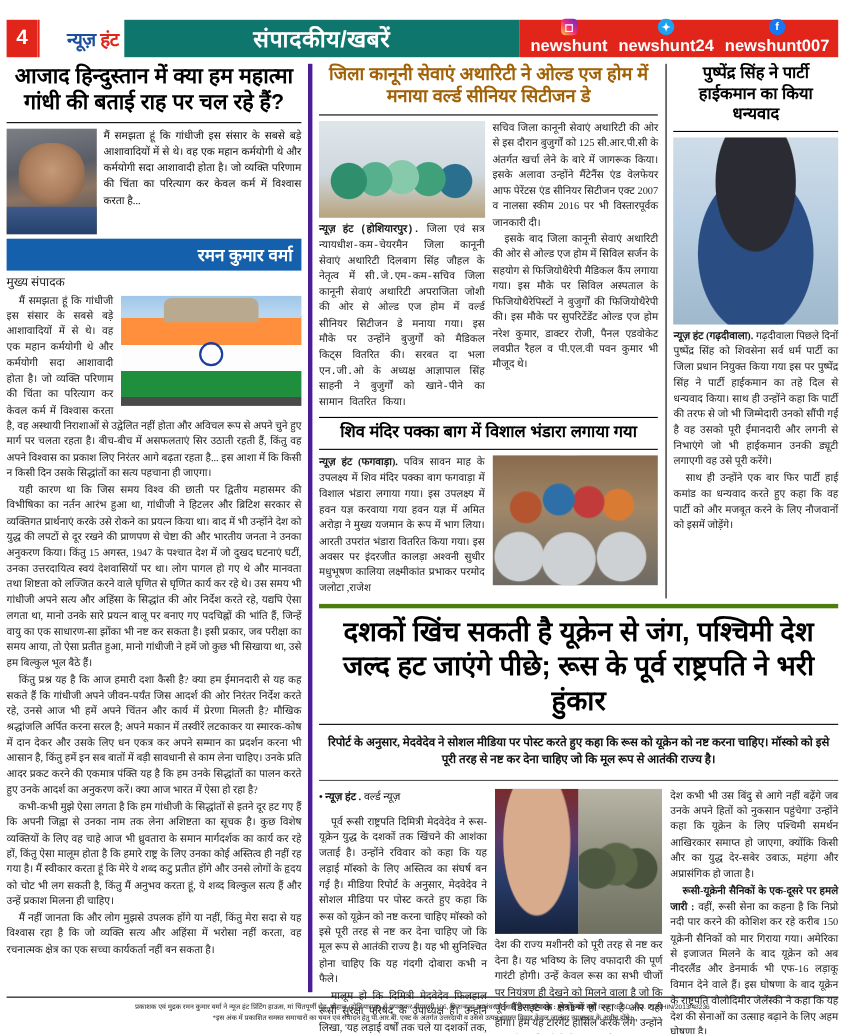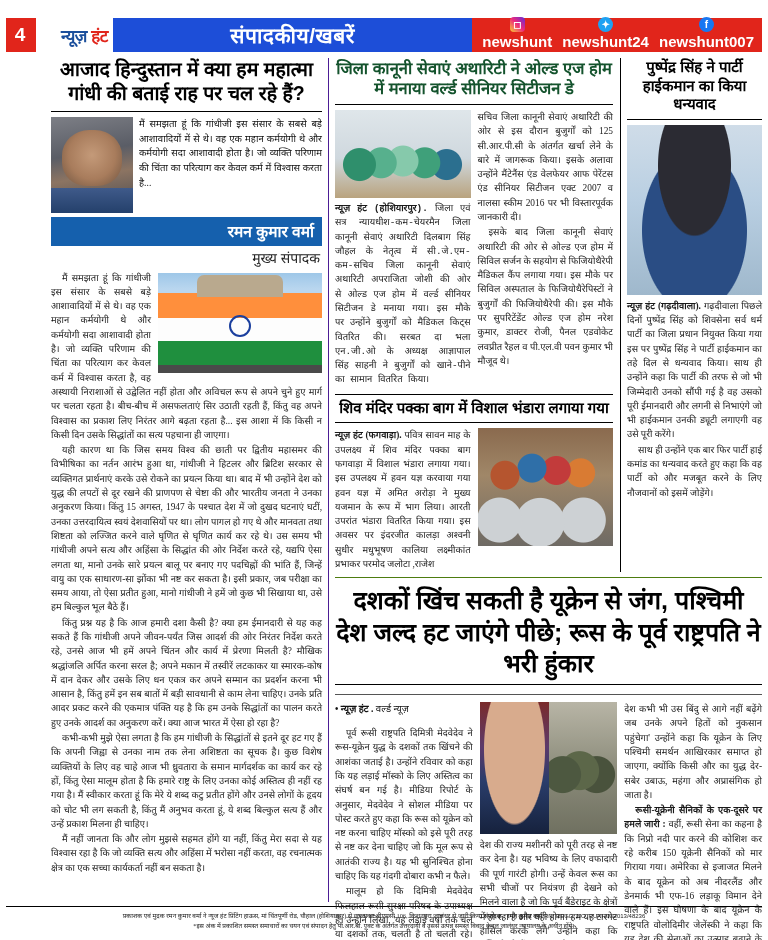--- a/index.html
+++ b/index.html
@@ -29,21 +29,21 @@
     color:#1b4f9c; letter-spacing:-0.5px; white-space:nowrap;margin-left:20px;
   }
   .mh-logo-text .red { color:#e1251b; }
   .mh-date {
     background:#e1251b; color:#ffffff; display:flex; flex-direction:column;
     justify-content:center; padding:0 7px; min-width:110px;
     font-family:"Liberation Sans", sans-serif; font-weight:bold; font-size:8.5px;
     line-height:1.25; letter-spacing:0.2px;
   }
   .mh-section {
-    background:#1d4ed8; color:#fff; flex:1; display:flex;
+    background:#0f766e; color:#fff; flex:1; display:flex;
     align-items:center; justify-content:center;
     font-family:"Liberation Sans", sans-serif; font-weight:bold; font-size:21px;
     letter-spacing:0.5px;
   }
   .mh-social {
     background:#e1251b; display:flex; align-items:flex-end; gap:10px;
     padding:2px 8px 2px 10px;
   }
   .soc { display:flex; flex-direction:column; align-items:center; gap:1px; }
   .soc-glyph {
@@ -53,31 +53,31 @@
   }
   .soc-ig { background:linear-gradient(45deg,#f9ce34,#ee2a7b,#6228d7); border-radius:4px; }
   .soc-tw { background:#1da1f2; border-radius:50%; }
   .soc-fb { background:#1877f2; border-radius:50%; }
   .soc-label {
     font-family:"Liberation Sans", sans-serif; font-size:15px; color:#fff; font-weight:bold;
   }
 
   
   .content { display:flex; gap:6px; height:844px; }
-  .col-left { width:278px; flex:none; border-right:1px solid #4c1d95; padding-right:6px;margin-left:45px; }
+  .col-left { width:278px; flex:none; border-right:4px solid #4c1d95; padding-right:6px; }
   .col-right { flex:1; display:flex; flex-direction:column; }
 
   
   .hl-main {
     font-family:"Liberation Sans", sans-serif; font-weight:bold;
     font-size:19.5px; line-height:1.22; text-align:center; color:#000;
   }
   .hl-med {
     font-family:"Liberation Sans", sans-serif; font-weight:bold;
-    font-size:16.5px; line-height:1.24; text-align:center; color:#14532d;
+    font-size:16.5px; line-height:1.24; text-align:center; color:#a16207;
   }
   .hl-small {
     font-family:"Liberation Sans", sans-serif; font-weight:bold;
     font-size:15px; line-height:1.24; text-align:center; color:#000;
   }
   .hl-mega {
     font-family:"Liberation Sans", sans-serif; font-weight:bold;
     font-size:25px; line-height:1.25; text-align:center; color:#000;
   }
   .body-txt {
@@ -107,22 +107,22 @@
     content:""; position:absolute; left:0; bottom:0; width:100%; height:26%;
     background:linear-gradient(180deg,#3f5a8a,#24406b); z-index:2;
   }
   .edit-intro { flex:1; font-size:9.6px; line-height:1.56; text-align:justify; }
   .byline-bar {
     background:#1560ad; color:#fff; text-align:right; padding:3px 8px 4px 8px;
     font-family:"Liberation Sans", sans-serif; font-weight:bold; font-size:15.5px;
     margin-top:4px;
   }
   .byline-role {
-    text-align:right; font-size:14px; padding:2px 2px 0 0; color:#222;
-    font-family:Liberation Sans, sans-serif;
+    text-align:left; font-size:11px; padding:2px 2px 0 0; color:#222;
+    font-family:Liberation Serif, serif;
   }
 
   
   .flag-img {
     float:right; width:164px; height:100px; margin:2px 0 3px 7px;
     background:
       linear-gradient(180deg,#9ec7e8 0%, #b9d6ef 16%, #b9d6ef 20%, transparent 20%),
       linear-gradient(180deg, transparent 18%, #ff8f3c 18%, #ff8f3c 45%, #fdfdfd 45%, #fdfdfd 68%, #1f8f3e 68%, #1f8f3e 92%, #4a4a4a 92%);
     position:relative; overflow:hidden;
   }
@@ -180,21 +180,21 @@
       radial-gradient(circle at 45% 52%, #5c6749 0 19px, transparent 20px),
       radial-gradient(circle at 70% 55%, #49523c 0 18px, transparent 19px),
       linear-gradient(180deg,#b8b5a6 0%, #8d8d7c 50%, #6f7060 100%);
   }
 
   
   .two-col { display:flex; gap:7px; }
   .three-col { display:flex; gap:7px; }
   .col { flex:1; min-width:0; }
 
-  .mega-block { border-top:1px solid #4d7c0f; border-bottom:1px solid #000; padding:7px 0 5px 0; margin:5px 0; }
+  .mega-block { border-top:4px solid #4d7c0f; border-bottom:1px solid #000; padding:7px 0 5px 0; margin:5px 0; }
   .lead-para {
     font-size:10.6px; line-height:1.48; text-align:center; font-weight:bold;
     padding:4px 6px 5px 6px; color:#111;
   }
   .bullet-dl { font-size:9.6px; font-weight:bold; margin-bottom:11px; }
 
   
   .footer {
     border-top:1px solid #000; margin-top:4px; padding-top:4px;
     font-size:6.4px; line-height:1.5; text-align:center; color:#222;
@@ -247,21 +247,21 @@
 
       <div class="body-txt" style="margin-top:4px;">
         <div class="flag-img">
           <span class="temple"></span>
           <span class="chakra"></span>
         </div>
         <p>मैं समझता हूं कि गांधीजी इस संसार के सबसे बड़े आशावादियों में से थे। वह एक महान कर्मयोगी थे और कर्मयोगी सदा आशावादी होता है। जो व्यक्ति परिणाम की चिंता का परित्याग कर केवल कर्म में विश्वास करता है, वह अस्थायी निराशाओं से उद्वेलित नहीं होता और अविचल रूप से अपने चुने हुए मार्ग पर चलता रहता है। बीच-बीच में असफलताएं सिर उठाती रहती हैं, किंतु वह अपने विश्वास का प्रकाश लिए निरंतर आगे बढ़ता रहता है... इस आशा में कि किसी न किसी दिन उसके सिद्धांतों का सत्य पहचाना ही जाएगा।</p>
         <p>यही कारण था कि जिस समय विश्व की छाती पर द्वितीय महासमर की विभीषिका का नर्तन आरंभ हुआ था, गांधीजी ने हिटलर और ब्रिटिश सरकार से व्यक्तिगत प्रार्थनाएं करके उसे रोकने का प्रयत्न किया था। बाद में भी उन्होंने देश को युद्ध की लपटों से दूर रखने की प्राणपण से चेष्टा की और भारतीय जनता ने उनका अनुकरण किया। किंतु 15 अगस्त, 1947 के पश्चात देश में जो दुखद घटनाएं घटीं, उनका उत्तरदायित्व स्वयं देशवासियों पर था। लोग पागल हो गए थे और मानवता तथा शिष्टता को लज्जित करने वाले घृणित से घृणित कार्य कर रहे थे। उस समय भी गांधीजी अपने सत्य और अहिंसा के सिद्धांत की ओर निर्देश करते रहे, यद्यपि ऐसा लगता था, मानो उनके सारे प्रयत्न बालू पर बनाए गए पदचिह्नों की भांति हैं, जिन्हें वायु का एक साधारण-सा झोंका भी नष्ट कर सकता है। इसी प्रकार, जब परीक्षा का समय आया, तो ऐसा प्रतीत हुआ, मानो गांधीजी ने हमें जो कुछ भी सिखाया था, उसे हम बिल्कुल भूल बैठे हैं।</p>
         <p>किंतु प्रश्न यह है कि आज हमारी दशा कैसी है? क्या हम ईमानदारी से यह कह सकते हैं कि गांधीजी अपने जीवन-पर्यंत जिस आदर्श की ओर निरंतर निर्देश करते रहे, उनसे आज भी हमें अपने चिंतन और कार्य में प्रेरणा मिलती है? मौखिक श्रद्धांजलि अर्पित करना सरल है; अपने मकान में तस्वीरें लटकाकर या स्मारक-कोष में दान देकर और उसके लिए धन एकत्र कर अपने सम्मान का प्रदर्शन करना भी आसान है, किंतु हमें इन सब बातों में बड़ी सावधानी से काम लेना चाहिए। उनके प्रति आदर प्रकट करने की एकमात्र पंक्ति यह है कि हम उनके सिद्धांतों का पालन करते हुए उनके आदर्श का अनुकरण करें। क्या आज भारत में ऐसा हो रहा है?</p>
         <p>कभी-कभी मुझे ऐसा लगता है कि हम गांधीजी के सिद्धांतों से इतने दूर हट गए हैं कि अपनी जिह्वा से उनका नाम तक लेना अशिष्टता का सूचक है। कुछ विशेष व्यक्तियों के लिए वह चाहे आज भी ध्रुवतारा के समान मार्गदर्शक का कार्य कर रहे हों, किंतु ऐसा मालूम होता है कि हमारे राष्ट्र के लिए उनका कोई अस्तित्व ही नहीं रह गया है। मैं स्वीकार करता हूं कि मेरे ये शब्द कटु प्रतीत होंगे और उनसे लोगों के हृदय को चोट भी लग सकती है, किंतु मैं अनुभव करता हूं, ये शब्द बिल्कुल सत्य हैं और उन्हें प्रकाश मिलना ही चाहिए।</p>
-        <p>मैं नहीं जानता कि और लोग मुझसे सहमत होंगे या नहीं, किंतु मेरा सदा से यह विश्वास रहा है कि जो व्यक्ति सत्य और अहिंसा में भरोसा नहीं करता, वह रचनात्मक क्षेत्र का एक सच्चा कार्यकर्ता नहीं बन सकता है।</p>
+        <p>मैं नहीं जानता कि और लोग मुझसे उपलक होंगे या नहीं, किंतु मेरा सदा से यह विश्वास रहा है कि जो व्यक्ति सत्य और अहिंसा में भरोसा नहीं करता, वह रचनात्मक क्षेत्र का एक सच्चा कार्यकर्ता नहीं बन सकता है।</p>
       </div>
     </div>
 
     <div class="col-right">
 
       <div class="two-col">
 
         <div style="flex:2.06; min-width:0;">
           <div class="hl-med">जिला कानूनी सेवाएं अथारिटी ने ओल्ड एज होम में मनाया वर्ल्ड सीनियर सिटीजन डे</div>
           <hr class="rule">
@@ -299,20 +299,21 @@
             <p class="noind"><span class="dateline">न्यूज़ हंट (गढ़दीवाला).</span> <span>गढ़दीवाला पिछले दिनों पुष्पेंद्र सिंह को शिवसेना सर्व धर्म पार्टी का जिला प्रधान नियुक्त किया गया इस पर पुष्पेंद्र सिंह ने पार्टी हाईकमान का तहे दिल से धन्यवाद किया। साथ ही उन्होंने कहा कि पार्टी की तरफ से जो भी जिम्मेदारी उनको सौंपी गई है वह उसको पूरी ईमानदारी और लगनी से निभाएंगे जो भी हाईकमान उनकी ड्यूटी लगाएगी वह उसे पूरी करेंगे।</span></p>
             <p>साथ ही उन्होंने एक बार फिर पार्टी हाई कमांड का धन्यवाद करते हुए कहा कि वह पार्टी को और मजबूत करने के लिए नौजवानों को इसमें जोड़ेंगे।</p>
           </div>
         </div>
       </div>
 
       <div class="mega-block">
         <div class="hl-mega">दशकों खिंच सकती है यूक्रेन से जंग, पश्चिमी देश जल्द हट जाएंगे पीछे; रूस के पूर्व राष्ट्रपति ने भरी हुंकार</div>
       </div>
 
+      <div class="lead-para">रिपोर्ट के अनुसार, मेदवेदेव ने सोशल मीडिया पर पोस्ट करते हुए कहा कि रूस को यूक्रेन को नष्ट करना चाहिए। मॉस्को को इसे पूरी तरह से नष्ट कर देना चाहिए जो कि मूल रूप से आतंकी राज्य है।</div>
       <hr class="rule-thin">
 
       <div class="three-col" style="margin-top:3px;">
 
         <div class="col">
           <div class="bullet-dl">
             <span>• न्यूज़ हंट .</span> <span style="font-weight:normal;">वर्ल्ड न्यूज़</span>
           </div>
           <div class="body-txt">
             <p>पूर्व रूसी राष्ट्रपति दिमित्री मेदवेदेव ने रूस-यूक्रेन युद्ध के दशकों तक खिंचने की आशंका जताई है। उन्होंने रविवार को कहा कि यह लड़ाई मॉस्को के लिए अस्तित्व का संघर्ष बन गई है। मीडिया रिपोर्ट के अनुसार, मेदवेदेव ने सोशल मीडिया पर पोस्ट करते हुए कहा कि रूस को यूक्रेन को नष्ट करना चाहिए मॉस्को को इसे पूरी तरह से नष्ट कर देना चाहिए जो कि मूल रूप से आतंकी राज्य है। यह भी सुनिश्चित होना चाहिए कि यह गंदगी दोबारा कभी न फैले।</p>

